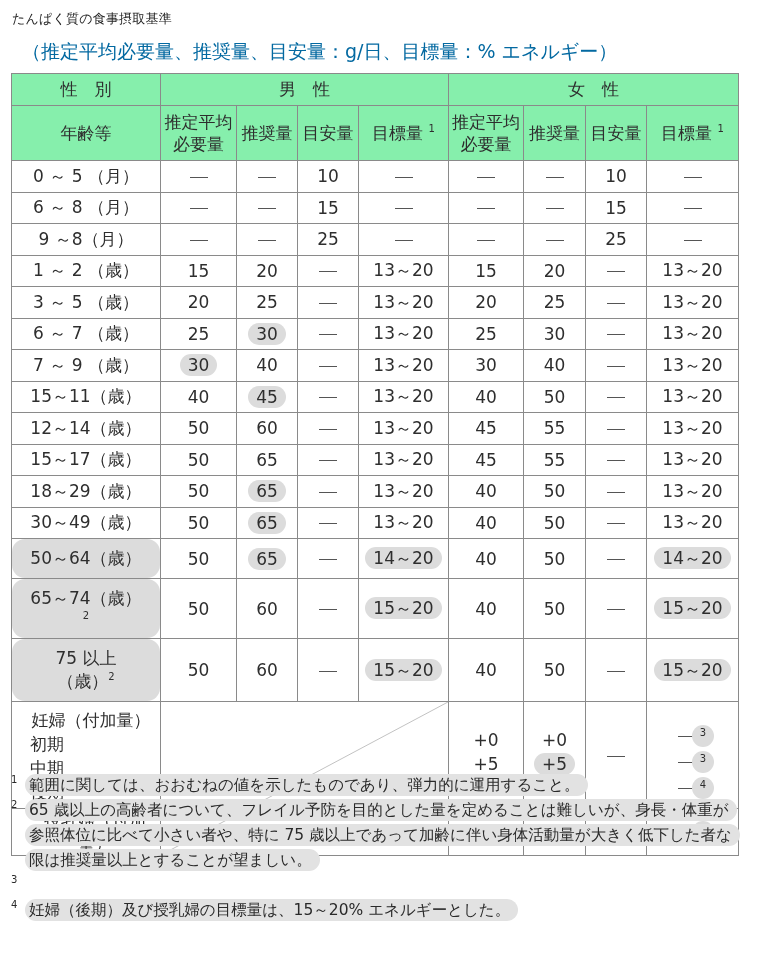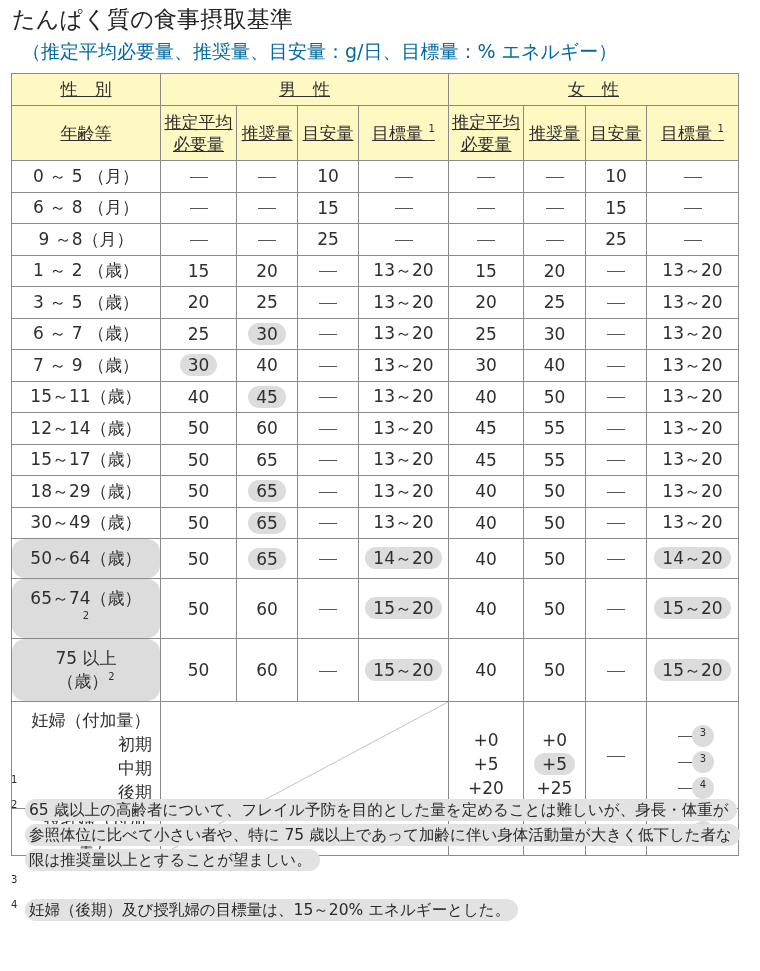--- a/index.html
+++ b/index.html
@@ -1,32 +1,32 @@
 <!DOCTYPE html>
 <html><head>
 <meta charset="utf-8">
 <style>
   html, body { margin: 0; padding: 0; background: #ffffff; }
   body { width: 760px; height: 971px; position: relative; overflow: hidden;
          font-family: "DejaVu Sans", "Liberation Sans", sans-serif; color: #2b2b2b; }
-  .title { position: absolute; left: 12px; top: 6px; font-size: 23px; line-height: 26px; color: #222; letter-spacing: 0.2px; }
+  .title { position: absolute; left: 12px; top: 6px; font-size: 13px; line-height: 26px; color: #222; letter-spacing: 0.2px; }
   .subtitle { position: absolute; left: 22px; top: 38px; font-size: 19px; line-height: 26px; color: #0369a1; }
   table.main { position: absolute; left: 11px; top: 73px; border-collapse: collapse; table-layout: fixed; width: 727px; }
   table.main td, table.main th { border: 1px solid #8a8a8a; padding: 0; text-align: center; vertical-align: middle; font-weight: normal; font-size: 17px; color: #2e2e2e; }
-  th.hdr { background: #fef9c3; font-size: 16px; text-decoration: underline; }
+  th.hdr { background: #86efac; font-size: 16px; }
   tr.h1 th { height: 31px; }
   tr.h2 th { height: 54px; line-height: 22px; }
   tr.dr td { height: 30.5px; }
   .dash { display: inline-block; width: 18px; height: 1px; background: #555; vertical-align: middle; }
   .hl { background: #dcdcdc; border-radius: 12px; padding: 1px 8px; }
   .hl-age { background: #dcdcdc; border-radius: 13px; display: inline-block; padding: 8px 18px; }
   .sup { font-size: 10px; vertical-align: super; line-height: 0; }
   td.age { text-align: center; }
   td.preg-label { text-align: left; padding: 6px 8px 4px 18px !important; line-height: 24px; height: 92px; vertical-align: top; }
-  .preg-sub { text-align: right; padding-right: 0; }
+  .preg-sub { text-align: left; padding-right: 0; }
   td.diag { position: relative; }
   td.diag svg { position: absolute; left: 0; top: 0; width: 100%; height: 100%; }
   .stack { line-height: 24px; padding-top: 18px; }
   .goal-stack { line-height: 24px; text-align: right; padding-right: 24px; padding-top: 14px; }
   .goal-item { position: relative; display: block; height: 26px; }
   .goal-item .circle { display: inline-block; width: 22px; height: 22px; border-radius: 11px; background: #dcdcdc; font-size: 10px; line-height: 16px; text-align: center; vertical-align: middle; margin-left: -4px; }
   td.lact-label { text-align: left; padding-left: 18px !important; height: 30px; }
   .notes { position: absolute; left: 11px; top: 773px; width: 740px; font-size: 15.5px; color: #2a2a2a; }
   .note-line { position: relative; height: 25px; line-height: 25px; padding-left: 14px; white-space: nowrap; }
   .note-line .num { position: absolute; left: 0; top: -6px; font-size: 10px; }
@@ -274,19 +274,19 @@
       <td class="lact-label">授乳婦（付加量）</td>
       <td>+15</td>
       <td>+20</td>
       <td><span class="dash"></span></td>
       <td style="text-align:right;padding-right:24px;"><span class="dash"></span><span class="goal-item" style="display:inline;"><span class="circle">4</span></span></td>
     </tr>
   </tbody>
 </table>
 
 <div class="notes" id="notes">
-    <div class="note-line"><span class="num">1</span></div>
+    <div class="note-line"><span class="num">1</span><span class="text">範囲に関しては、おおむねの値を示したものであり、弾力的に運用すること。</span></div>
     <div class="note-line"><span class="num">2</span><span class="text">65 歳以上の高齢者について、フレイル予防を目的とした量を定めることは難しいが、身長・体重が</span></div>
     <div class="note-line"><span class="text">参照体位に比べて小さい者や、特に 75 歳以上であって加齢に伴い身体活動量が大きく低下した者な</span></div>
     <div class="note-line"><span class="text">限は推奨量以上とすることが望ましい。</span></div>
     <div class="note-line"><span class="num">3</span></div>
     <div class="note-line"><span class="num">4</span><span class="text">妊婦（後期）及び授乳婦の目標量は、15～20% エネルギーとした。</span></div>
   </div>
 
 </body></html>

